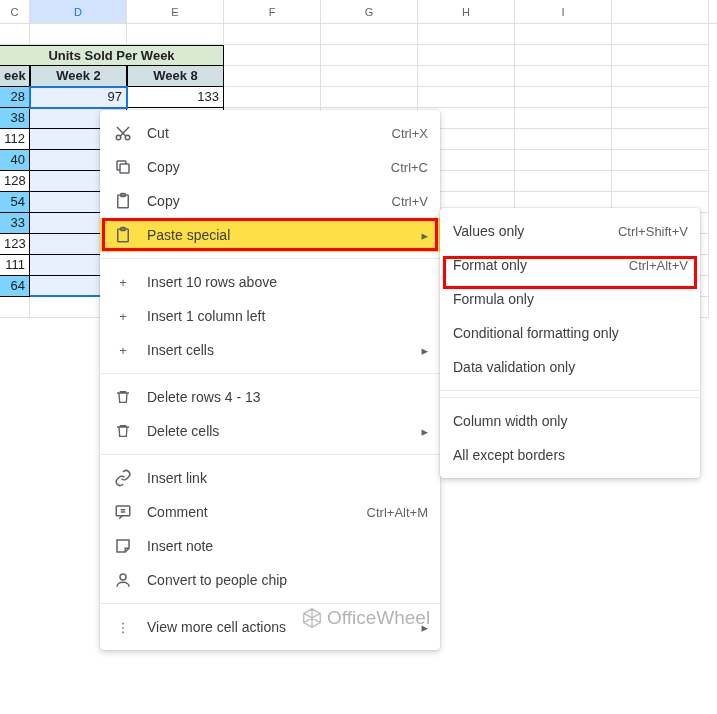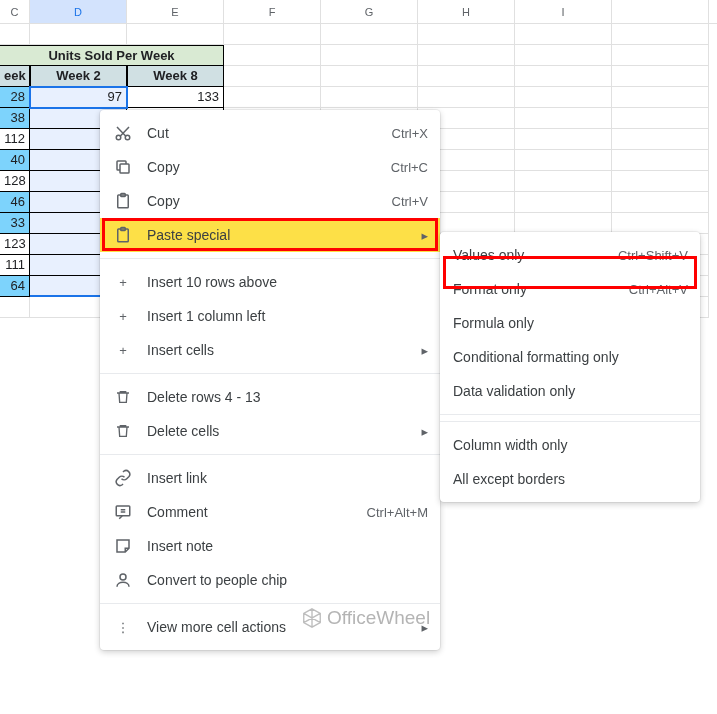--- a/index.html
+++ b/index.html
@@ -146,21 +146,21 @@
   .highlight-box {
     position: absolute;
     border: 3px solid #ff0000;
     pointer-events: none;
     z-index: 200;
   }
 
   
   .submenu {
     position: absolute;
-    top: 232px;
+    top: 208px;
     left: 440px;
     width: 260px;
     background: #fff;
     border-radius: 4px;
     box-shadow: 0 2px 6px rgba(0,0,0,0.2), 0 0 0 1px rgba(0,0,0,0.05);
     padding: 6px 0;
     z-index: 150;
   }
 
   
@@ -273,21 +273,21 @@
     <div class="cell data-cell w-c">128</div>
     <div class="cell data-cell w-d selected-col-cell"></div>
     <div class="cell data-cell w-e"></div>
     <div class="cell w-f"></div>
     <div class="cell w-g"></div>
     <div class="cell w-h"></div>
     <div class="cell w-i"></div>
     <div class="cell w-j"></div>
   </div>
   <div class="row">
-    <div class="cell data-cell w-c pink">46</div>
+    <div class="cell data-cell w-c pink">54</div>
     <div class="cell data-cell w-d selected-col-cell"></div>
     <div class="cell data-cell w-e"></div>
     <div class="cell w-f"></div>
     <div class="cell w-g"></div>
     <div class="cell w-h"></div>
     <div class="cell w-i"></div>
     <div class="cell w-j"></div>
   </div>
   <div class="row">
     <div class="cell data-cell w-c pink">33</div>

